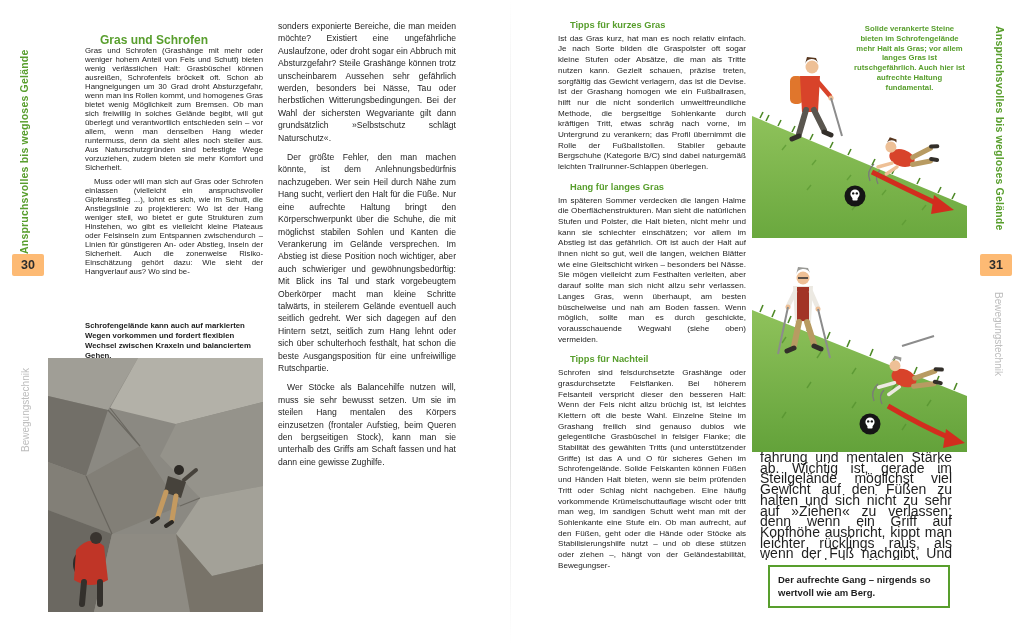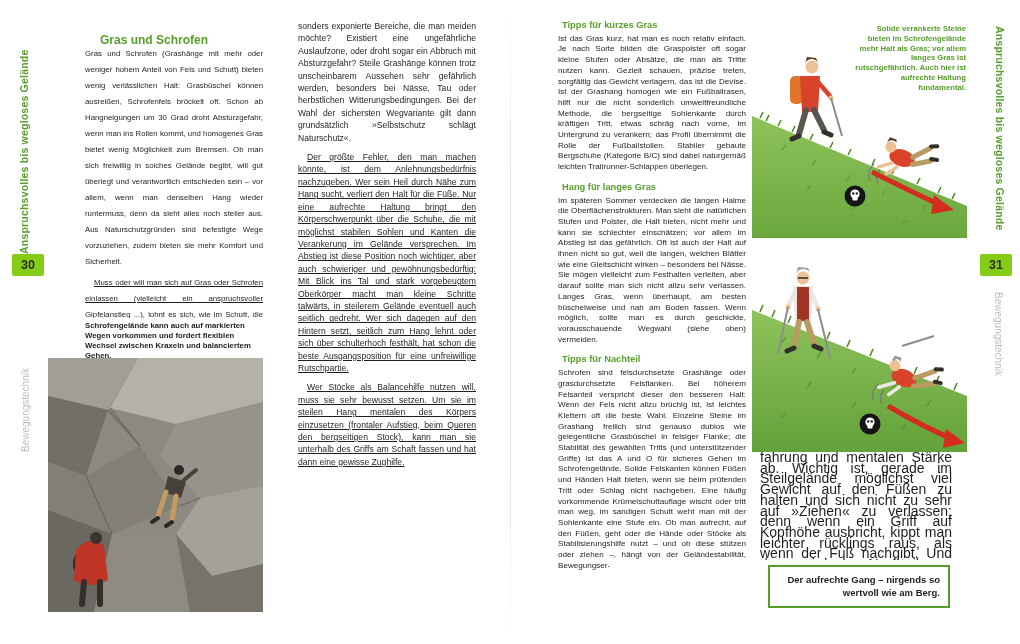--- a/index.html
+++ b/index.html
@@ -9,54 +9,54 @@
     width:1020px; height:644px; position:relative; overflow:hidden;
     background:#ffffff; color:#1e1e1e;
     font-family:"Liberation Sans", sans-serif;
   }
   
   .v-title{ position:absolute; writing-mode:vertical-rl; font-weight:700;
     font-size:10.5px; color:var(--green); letter-spacing:.2px; white-space:nowrap; }
   .v-title.left{ transform:rotate(180deg); left:18px; top:26px; height:228px; }
   .v-title.right{ right:14px; top:26px; height:228px; }
   .page-num{ position:absolute; font-weight:700; font-size:12.5px; color:#2d2d2d;
-    background:#84cc16; padding:4px 9px; border-radius:2px; }
+    background:#fdba74; padding:4px 9px; border-radius:2px; }
   .page-num.left{ left:12px; top:254px; }
   .page-num.right{ right:8px; top:254px; }
   .v-sub{ position:absolute; writing-mode:vertical-rl; font-size:10px; color:#bdbdbd; white-space:nowrap; }
   .v-sub.left{ transform:rotate(180deg); left:20px; top:292px; height:160px; }
   .v-sub.right{ right:16px; top:292px; height:160px; }
   .gutter{ position:absolute; left:510px; top:0; width:1px; height:644px;
     background:linear-gradient(#ffffff, #e2e2e2 30%, #e2e2e2 70%, #ffffff); }
 
   
   h1.article{ position:absolute; left:85px; top:18px; margin:15px;
     font-size:12px; font-weight:700; color:var(--green); }
   .col{ position:absolute; overflow:hidden; text-align:justify; hyphens:auto; }
   .col p{ margin:0 0 5px 0; }
-  .indent{ text-indent:9px;text-decoration:underline; }
-  .col1{ left:85px; top:46px; width:178px; height:272px; font-size:7.8px; line-height:16px; }
+  .indent{ text-indent:9px; }
+  .col1{ left:85px; top:46px; width:178px; height:272px; font-size:7.8px; line-height:9px; }
   .caption{ position:absolute; left:85px; top:321px; width:178px;
     font-size:7.8px; line-height:10px; font-weight:700; }
   .photo{ position:absolute; left:48px; top:358px; width:215px; height:254px; }
-  .col2{ left:278px; top:20px; width:178px; height:588px; font-size:8.6px; line-height:12.4px;margin-left:20px; }
+  .col2{ left:278px; top:20px; width:178px; height:588px; font-size:8.6px; line-height:12.4px; }
   .col2 p{ margin:0 0 7px 0; }
   .rcol1{ left:558px; top:20px; width:188px; height:610px; font-size:8.1px; line-height:10.7px; }
-  .rcol1 h2{ font-size:9.3px; font-weight:700; color:var(--green); margin:9px 0 3px 4px; text-align:left; }
+  .rcol1 h2{ font-size:9.3px; font-weight:700; color:var(--green); margin:9px 0 3px 12px; text-align:left; }
   .rcol1 h2.first{ margin-top:0; }
   .rcol2{ left:760px; top:452px; width:192px; height:108px; font-size:14px; line-height:10.7px; }
 
   .illu{ position:absolute; }
   .illu1{ left:752px; top:20px; width:215px; height:218px; }
   .illu2{ left:752px; top:238px; width:215px; height:214px; }
   .green-caption{ position:absolute; left:853px; top:24px; width:113px;
-    font-size:7.7px; line-height:9.8px; font-weight:700; color:var(--green); text-align:right; }
+    font-size:7.7px; line-height:9.8px; font-weight:700; color:var(--green); text-align:center; }
   .callout{ position:absolute; left:768px; top:565px; width:182px;
     border:2px solid var(--green); padding:7px 8px; font-weight:700;
-    font-size:9.5px; line-height:12.5px; text-align:right; color:#1e1e1e; background:#fff; }
+    font-size:9.5px; line-height:12.5px; text-align:left; color:#1e1e1e; background:#fff; }
 </style>
 </head>
 <body>
 
 <div class="v-title left">Anspruchsvolles bis wegloses Gelände</div>
 <div class="page-num left">30</div>
 <div class="v-sub left">Bewegungstechnik</div>
 
 <div class="v-title right">Anspruchsvolles bis wegloses Gelände</div>
 <div class="page-num right">31</div>

